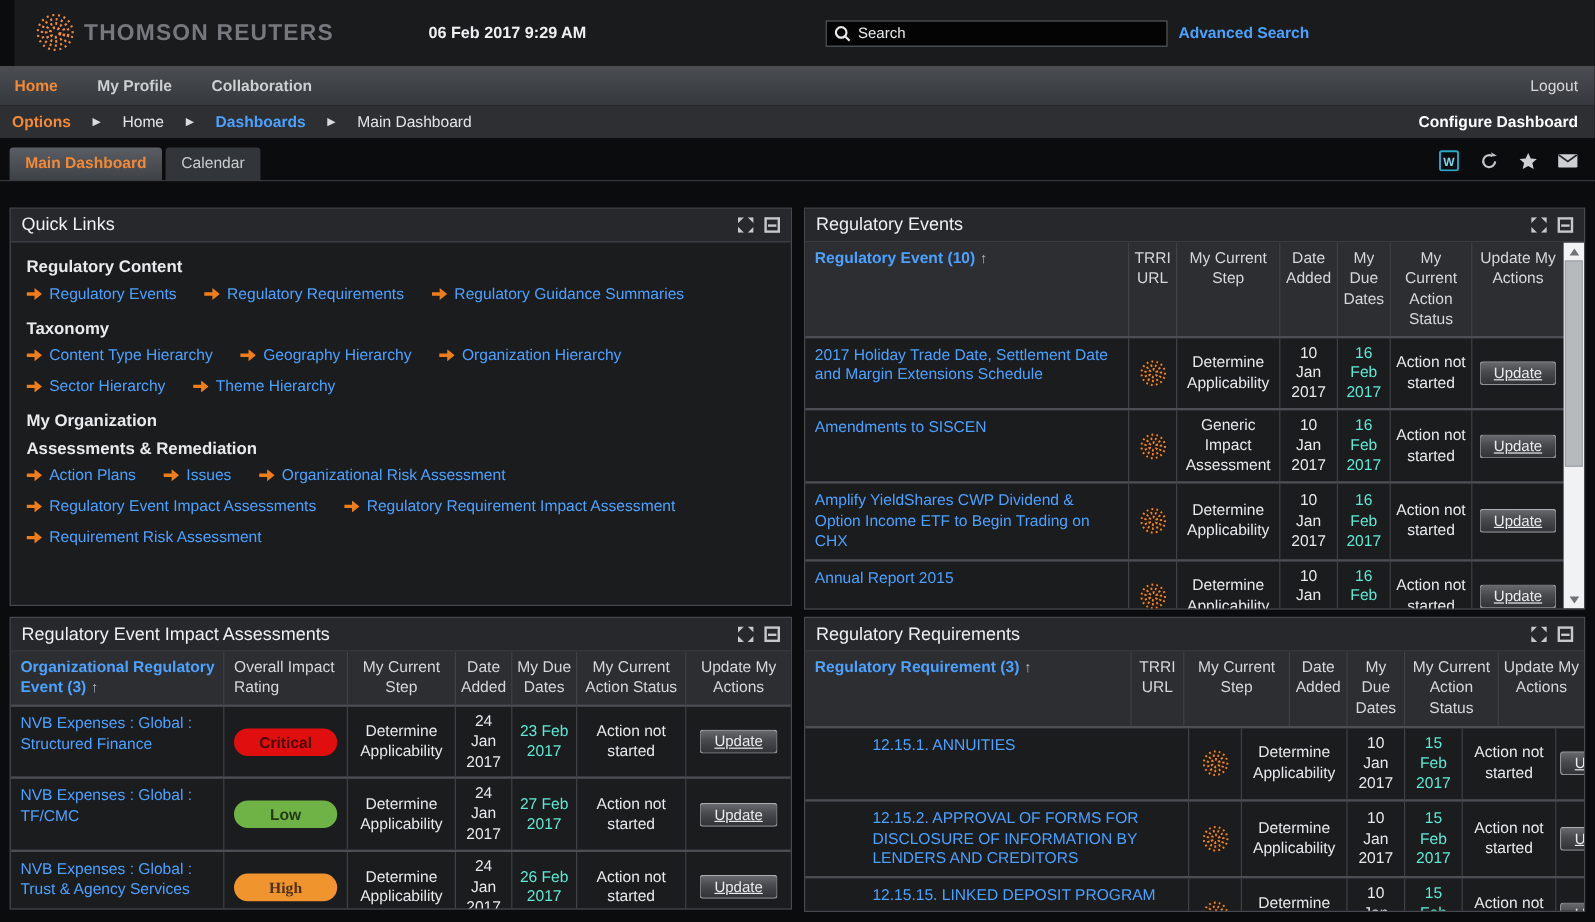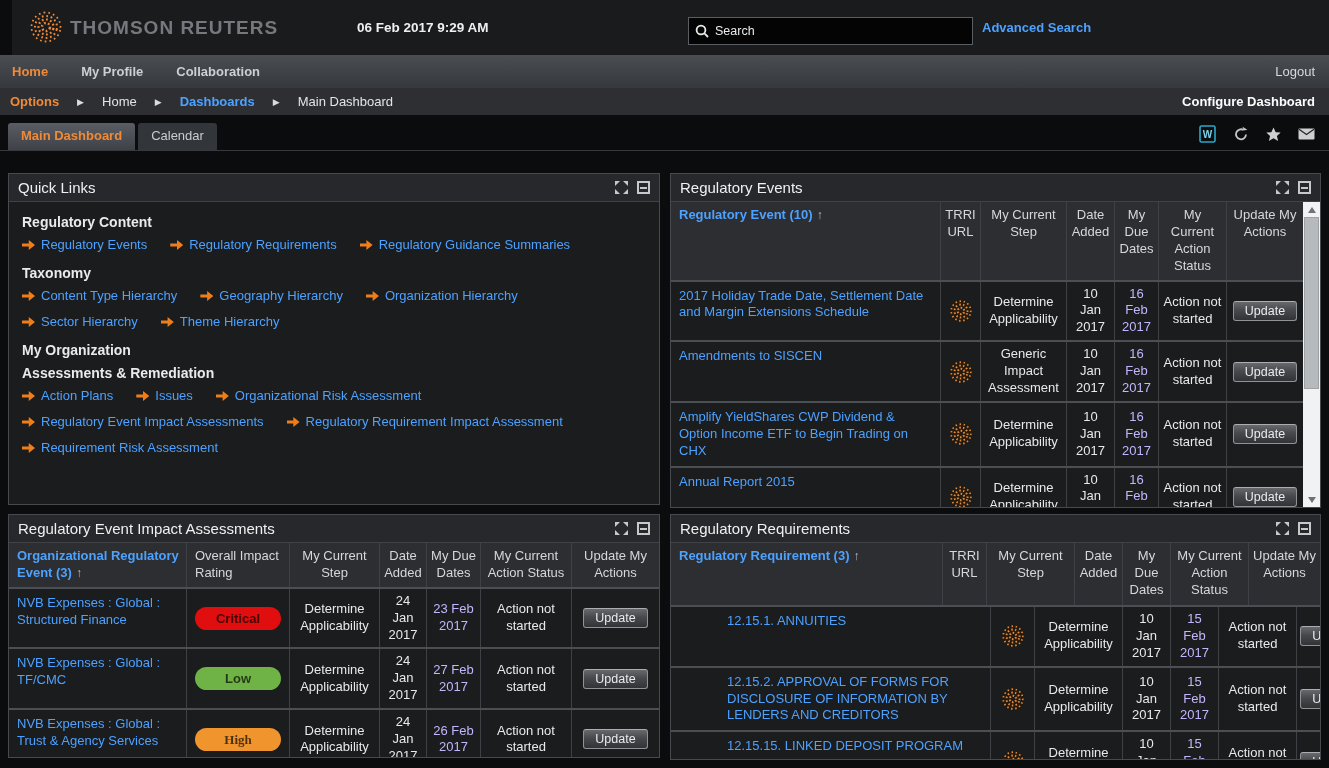--- a/index.html
+++ b/index.html
@@ -5,21 +5,21 @@
   * { margin:0; padding:0; box-sizing:border-box; }
   html,body { width:1329px; height:768px; overflow:hidden; }
   body { position:relative; background:#0b0c0e; font-family:"Liberation Sans","DejaVu Sans",sans-serif; color:#e7e9eb; }
   a { text-decoration:none; cursor:pointer; }
 
   
   .topbar { position:absolute; left:12px; top:0; width:1329px; height:55px; background:#191b1d; }
   .logo { position:absolute; left:16px; top:9px; }
   .brand { position:absolute; left:58px; top:17px; font-size:19px; font-weight:bold; letter-spacing:1px; color:#75797d; }
   .datetime { position:absolute; left:345px; top:20px; font-size:13.5px; font-weight:bold; color:#eef0f2;text-align:right; }
-  .searchbox { position:absolute; left:676px; top:17px; width:285px; height:28px; background:#040404; border:1px solid #5b5e62; display:flex; align-items:center; padding:0 6px; gap:6px; }
+  .searchbox { position:absolute; left:676px; top:17px; width:285px; height:22px; background:#040404; border:1px solid #5b5e62; display:flex; align-items:center; padding:0 6px; gap:6px; }
   .searchbox input { flex:1; background:transparent; border:none; outline:none; color:#e9ebed; font-size:12.5px; font-family:inherit; }
   .searchbox input::placeholder { color:#e9ebed; opacity:1; }
   .adv-search { position:absolute; left:970px; top:20px; font-size:13px; font-weight:bold; color:#4da1ff; }
 
   
   .navbar { position:absolute; left:0; top:55px; width:1329px; height:33px; background:linear-gradient(#4a4d52,#35383c); display:flex; align-items:center; padding:0 14px 0 12px; }
   .nav-item { font-size:13px; font-weight:bold; color:#cdd0d2; margin-right:33px; cursor:pointer; }
   .nav-item.active { color:#f08a38; }
   .nav-spacer { flex:1; }
   .nav-logout { font-size:13px; color:#d6d8da; cursor:pointer; }
@@ -74,24 +74,24 @@
   .th { padding:5px 4px; font-size:13px; line-height:1.3; color:#d5d7d9; text-align:center; border-right:1px solid #3e4145; height:100%; }
   .th:last-child { border-right:none; }
   .th-name { text-align:left; padding-left:8px; }
   .sortlink { color:#4da1ff; font-weight:bold; font-size:13px; }
   .sort-arrow { color:#b8bbbe; margin-left:4px; font-size:12px; }
   .trow { border-top:2px solid #4b4e52; }
   #panel-re .trow { min-height:54px; }
   #panel-ia .trow { min-height:57px; }
   #panel-rr .trow { min-height:50px;padding-left:48px; }
   .td { padding:4px; font-size:13px; line-height:1.3; color:#e7e9eb; border-right:1px solid #3e4145; display:flex; align-items:center; justify-content:center; text-align:center; }
-  .td:last-child { border-right:none; }
+  .td:last-child { border-right:none;text-decoration:underline; }
   .td-name { justify-content:flex-start; align-items:flex-start; text-align:left; padding:6px 8px; }
   .cell-link { color:#4da1ff; }
-  .lnk-blue { color:#c4b5fd; }
+  .lnk-blue { color:#5eead4; }
   .badge { width:86px; height:23px; border-radius:12px; line-height:23px; text-align:center; font-size:13px; font-weight:bold; color:rgba(0,0,0,.68); }
   .btn-update { font-family:inherit; font-size:12.5px; color:#e9ebed; padding:2px 11px; border-radius:3px; cursor:pointer;
                 background:linear-gradient(180deg,#67696d,#47494d 45%,#313336); border:1px solid #909396; border-top-color:#abaeb0; }
 
   
   .scrollbar { position:absolute; right:0; top:0; bottom:0; width:17px; background:#f1f2f3; display:flex; flex-direction:column; cursor:pointer; }
   .sb-btn { height:15px; flex:none; display:flex; align-items:center; justify-content:center; }
   .sb-up i { display:block; width:0; height:0; border-left:4px solid transparent; border-right:4px solid transparent; border-bottom:6px solid #6f7276; }
   .sb-down i { display:block; width:0; height:0; border-left:4px solid transparent; border-right:4px solid transparent; border-top:6px solid #6f7276; }
   .sb-track { flex:1; position:relative; }

